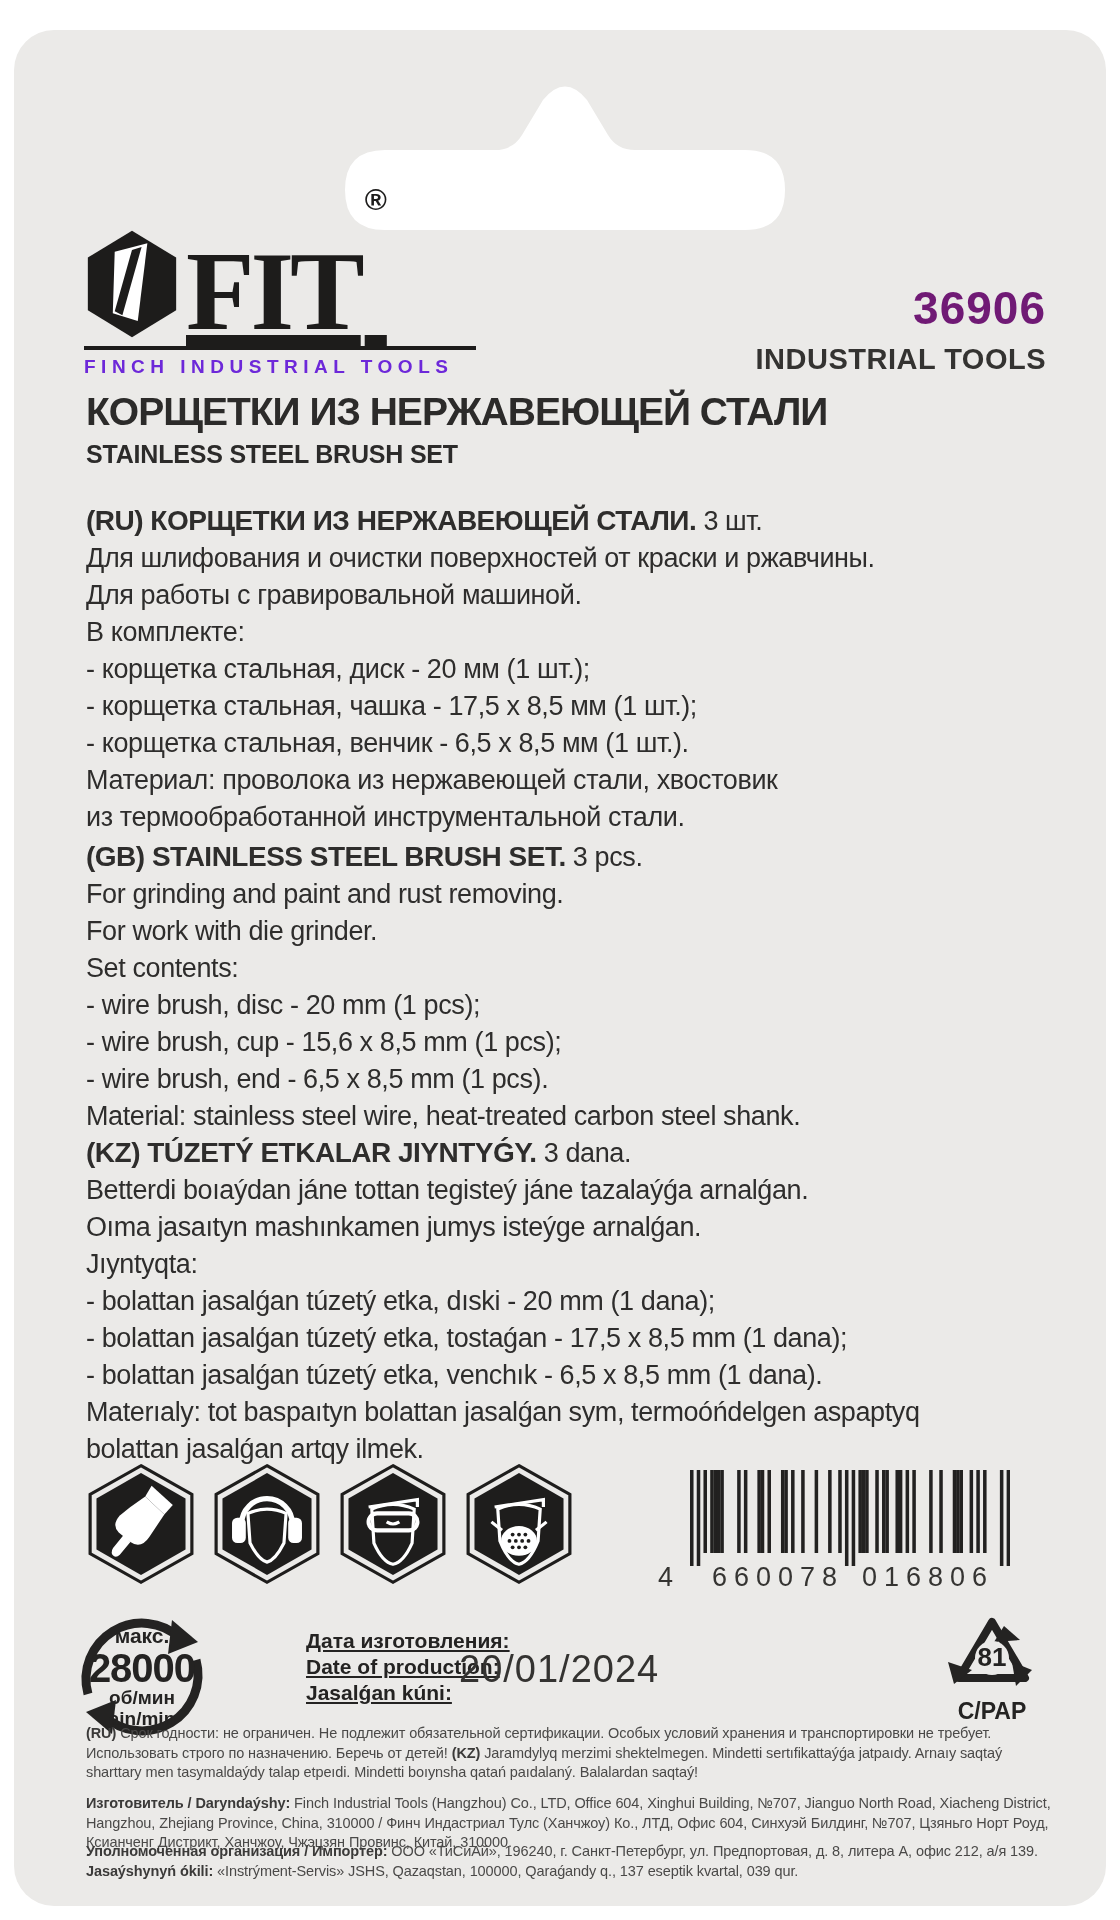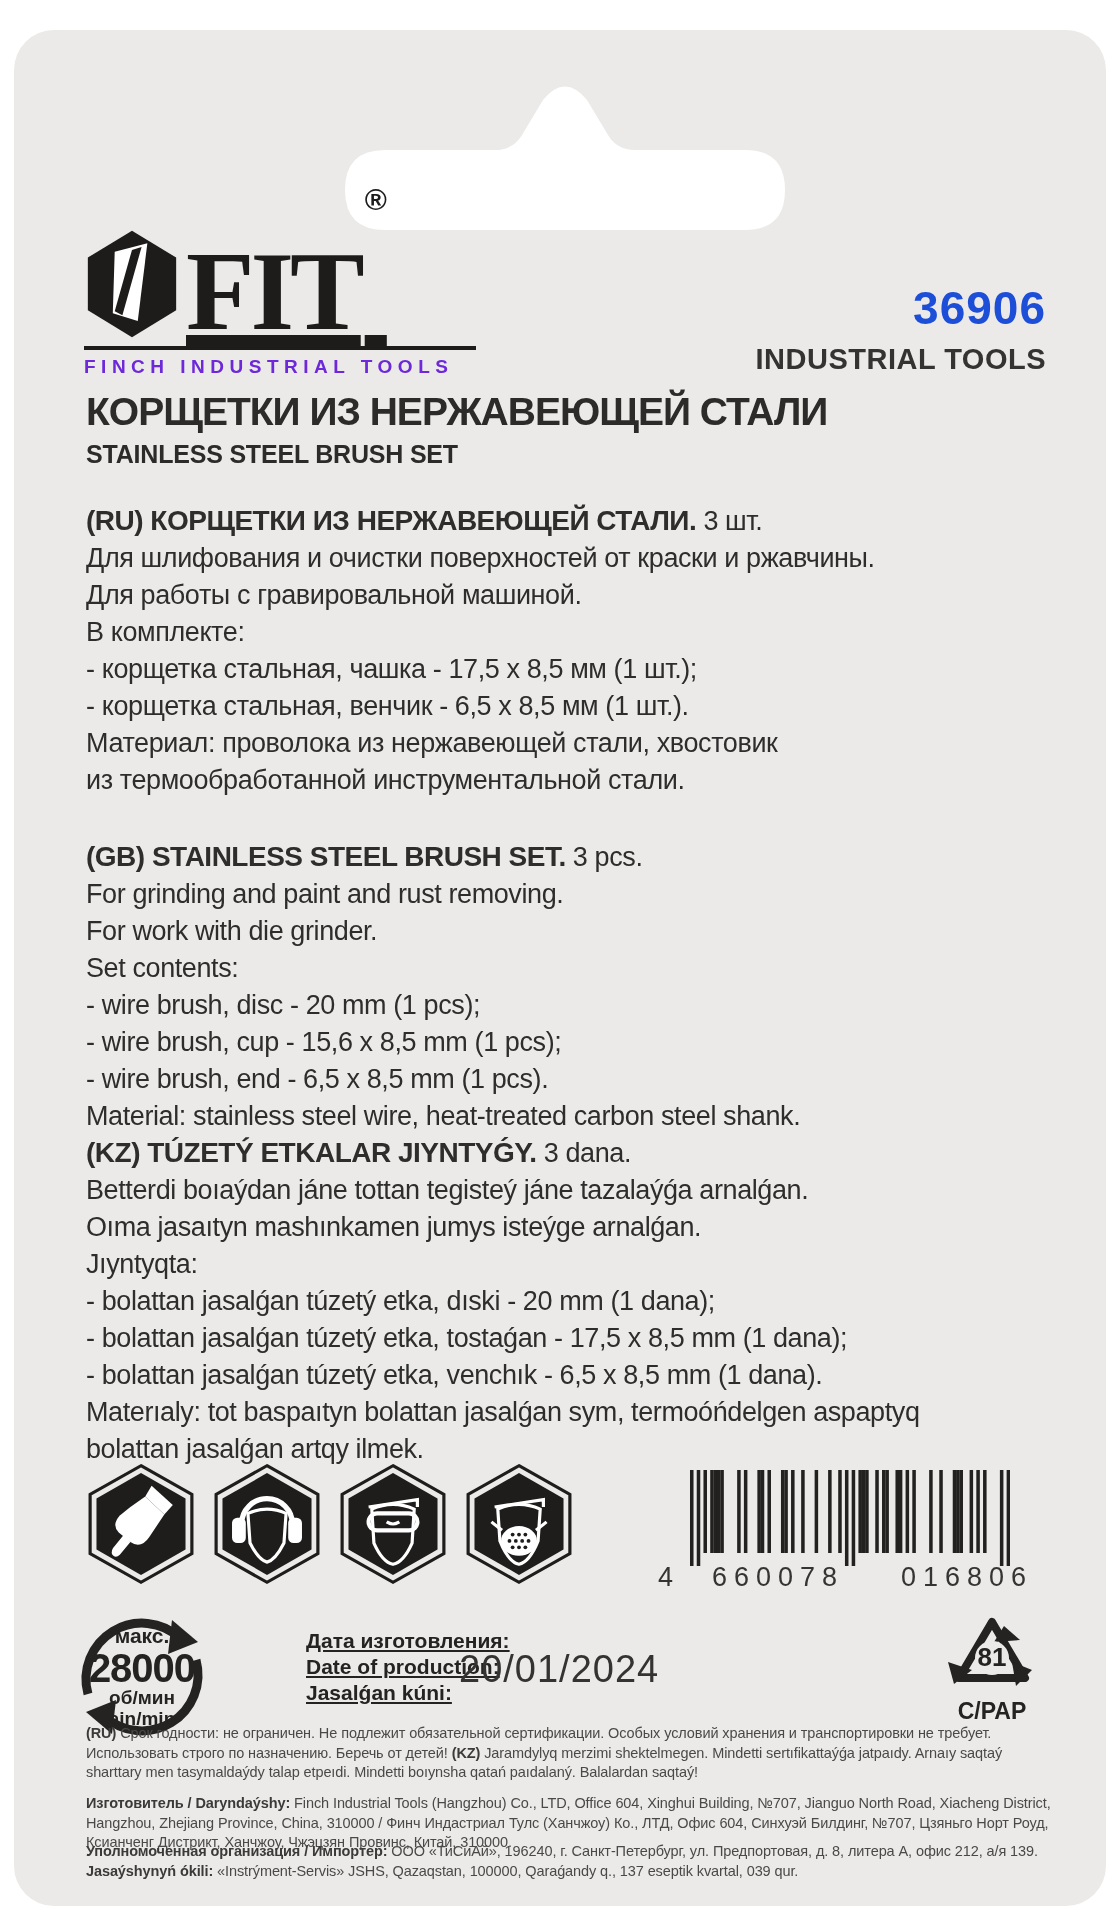--- a/index.html
+++ b/index.html
@@ -11,21 +11,21 @@
   
   .header { position:absolute; left:70px; right:60px; top:198px; display:flex; justify-content:space-between; align-items:flex-end; }
   .logoblock { display:flex; flex-direction:column; }
   .logorow { display:flex; align-items:flex-end; }
   .fit-text { font-family:"Liberation Serif", serif; font-weight:bold; font-size:112px; line-height:0.82;
               letter-spacing:-4px; color:#1d1c1b; margin-left:6px;text-decoration:underline; }
   .fit-reg { font-size:30px; font-weight:bold; vertical-align:top; position:relative; top:-58px; left:4px; letter-spacing:0; font-family:"Liberation Sans", sans-serif; }
   .logoline { width:392px; height:4px; background:#1d1c1b; margin-top:8px; }
   .logosub { font-size:19px; font-weight:bold; letter-spacing:5.5px; color:#6d28d9; margin-top:6px; }
   .skublock { text-align:right; padding-bottom:2px; }
-  .sku { font-size:46px; font-weight:bold; color:#1d4ed8; letter-spacing:1px; }
+  .sku { font-size:46px; font-weight:bold; color:#701a75; letter-spacing:1px; }
   .brandline { font-size:29px; font-weight:bold; color:#343331; margin-top:8px; letter-spacing:0.5px; }
 
   
   .titleblock { position:absolute; left:72px; top:360px; }
   .title-ru { font-size:39px; font-weight:bold; letter-spacing:-1px; }
   .title-en { font-size:25px; font-weight:bold; margin-top:6px; letter-spacing:-0.2px; }
 
   
   .section { position:absolute; left:72px; right:60px; font-size:27px; line-height:37px; letter-spacing:-0.4px; color:#2e2d2c; }
   .sec-ru { top:472px; } .sec-gb { top:808px; } .sec-kz { top:1104px; }
@@ -35,21 +35,21 @@
   
   .iconsrow { position:absolute; left:74px; top:1433px; display:flex; gap:20px; }
   .hexicon { width:106px; height:122px; }
 
   
   .barcode { position:absolute; left:640px; top:1440px; width:356px; height:155px; }
   .barcode svg { position:absolute; left:36px; top:0; }
   .bc-digit { position:absolute; top:92px; font-size:27px; color:#353432; }
   .bc-d1 { left:4px; }
   .bc-g1 { left:54px; width:140px; text-align:center; letter-spacing:7px; }
-  .bc-g2 { left:204px; width:140px; text-align:center; letter-spacing:7px;margin-left:39px; }
+  .bc-g2 { left:204px; width:140px; text-align:center; letter-spacing:7px; }
 
   
   .speed { position:absolute; left:58px; top:1572px; width:140px; height:150px; }
   .speed svg { position:absolute; inset:0; }
   .speed-txt { position:absolute; inset:0; display:flex; flex-direction:column; align-items:center; justify-content:center; color:#242322; font-weight:bold; }
   .speed-label { font-size:21px; }
   .speed-value { font-size:40px; letter-spacing:-1px; line-height:1.0; }
   .speed-u1 { font-size:19px; line-height:1.1; }
   .speed-u2 { font-size:19px; line-height:1.1; }
 
@@ -99,20 +99,21 @@
   <div class="titleblock">
     <div class="title-ru">КОРЩЕТКИ ИЗ НЕРЖАВЕЮЩЕЙ СТАЛИ</div>
     <div class="title-en">STAINLESS STEEL BRUSH SET</div>
   </div>
 
   <div class="section sec-ru">
     <div class="sec-h"><b>(RU) КОРЩЕТКИ ИЗ НЕРЖАВЕЮЩЕЙ СТАЛИ.</b> <span>3 шт.</span></div>
     <div class="line">Для шлифования и очистки поверхностей от краски и ржавчины.</div>
     <div class="line">Для работы с гравировальной машиной.</div>
     <div class="line">В комплекте:</div>
+    <div class="line">- корщетка стальная, диск - 20 мм (1 шт.);</div>
     <div class="line">- корщетка стальная, чашка - 17,5 х 8,5 мм (1 шт.);</div>
     <div class="line">- корщетка стальная, венчик - 6,5 х 8,5 мм (1 шт.).</div>
     <div class="line">Материал: проволока из нержавеющей стали, хвостовик</div>
     <div class="line">из термообработанной инструментальной стали.</div>
   </div>
 
   <div class="section sec-gb">
     <div class="sec-h"><b>(GB) STAINLESS STEEL BRUSH SET.</b> <span>3 pcs.</span></div>
     <div class="line">For grinding and paint and rust removing.</div>
     <div class="line">For work with die grinder.</div>

